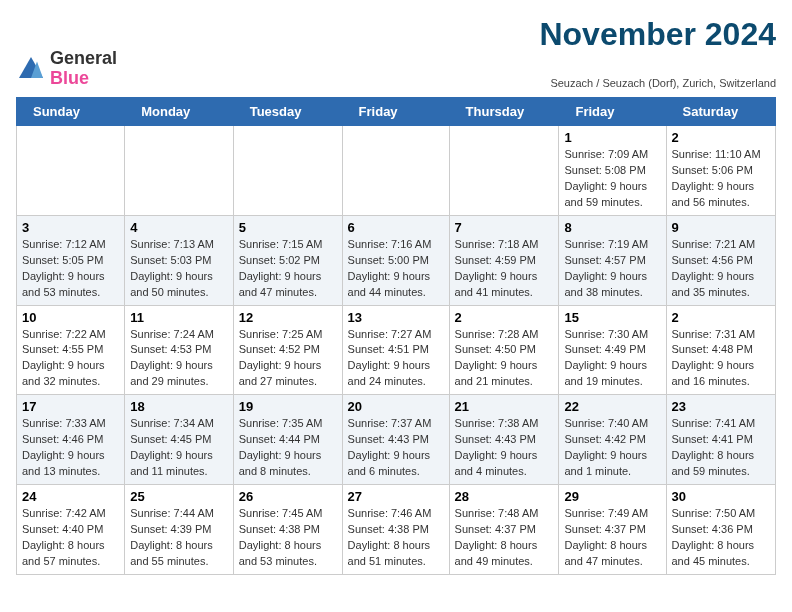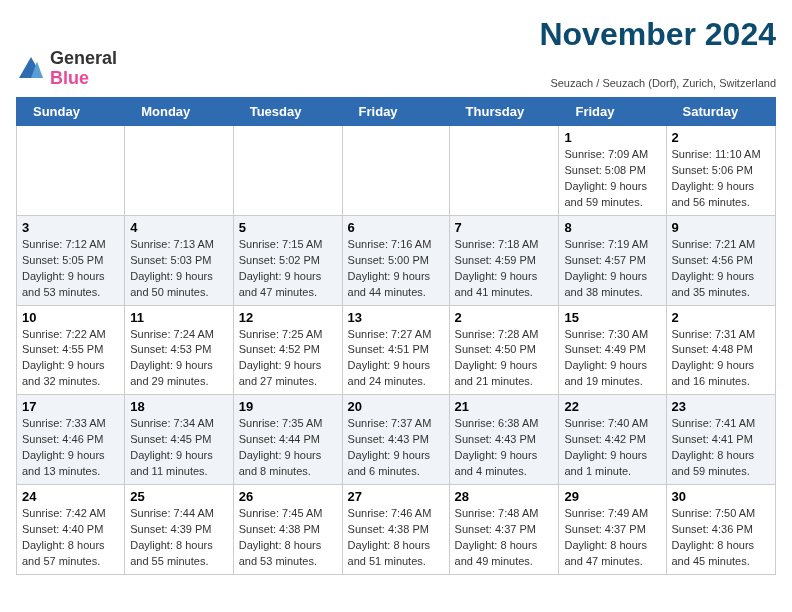--- a/index.html
+++ b/index.html
@@ -245,21 +245,21 @@
 Daylight: 9 hours and 8 minutes.</div>
         </td>
         <td>
           <span class="day-num">20</span>
           <div class="day-info">Sunrise: 7:37 AM
 Sunset: 4:43 PM
 Daylight: 9 hours and 6 minutes.</div>
         </td>
         <td>
           <span class="day-num">21</span>
-          <div class="day-info">Sunrise: 6:38 AM
+          <div class="day-info">Sunrise: 7:38 AM
 Sunset: 4:43 PM
 Daylight: 9 hours and 4 minutes.</div>
         </td>
         <td>
           <span class="day-num">22</span>
           <div class="day-info">Sunrise: 7:40 AM
 Sunset: 4:42 PM
 Daylight: 9 hours and 1 minute.</div>
         </td>
         <td>

